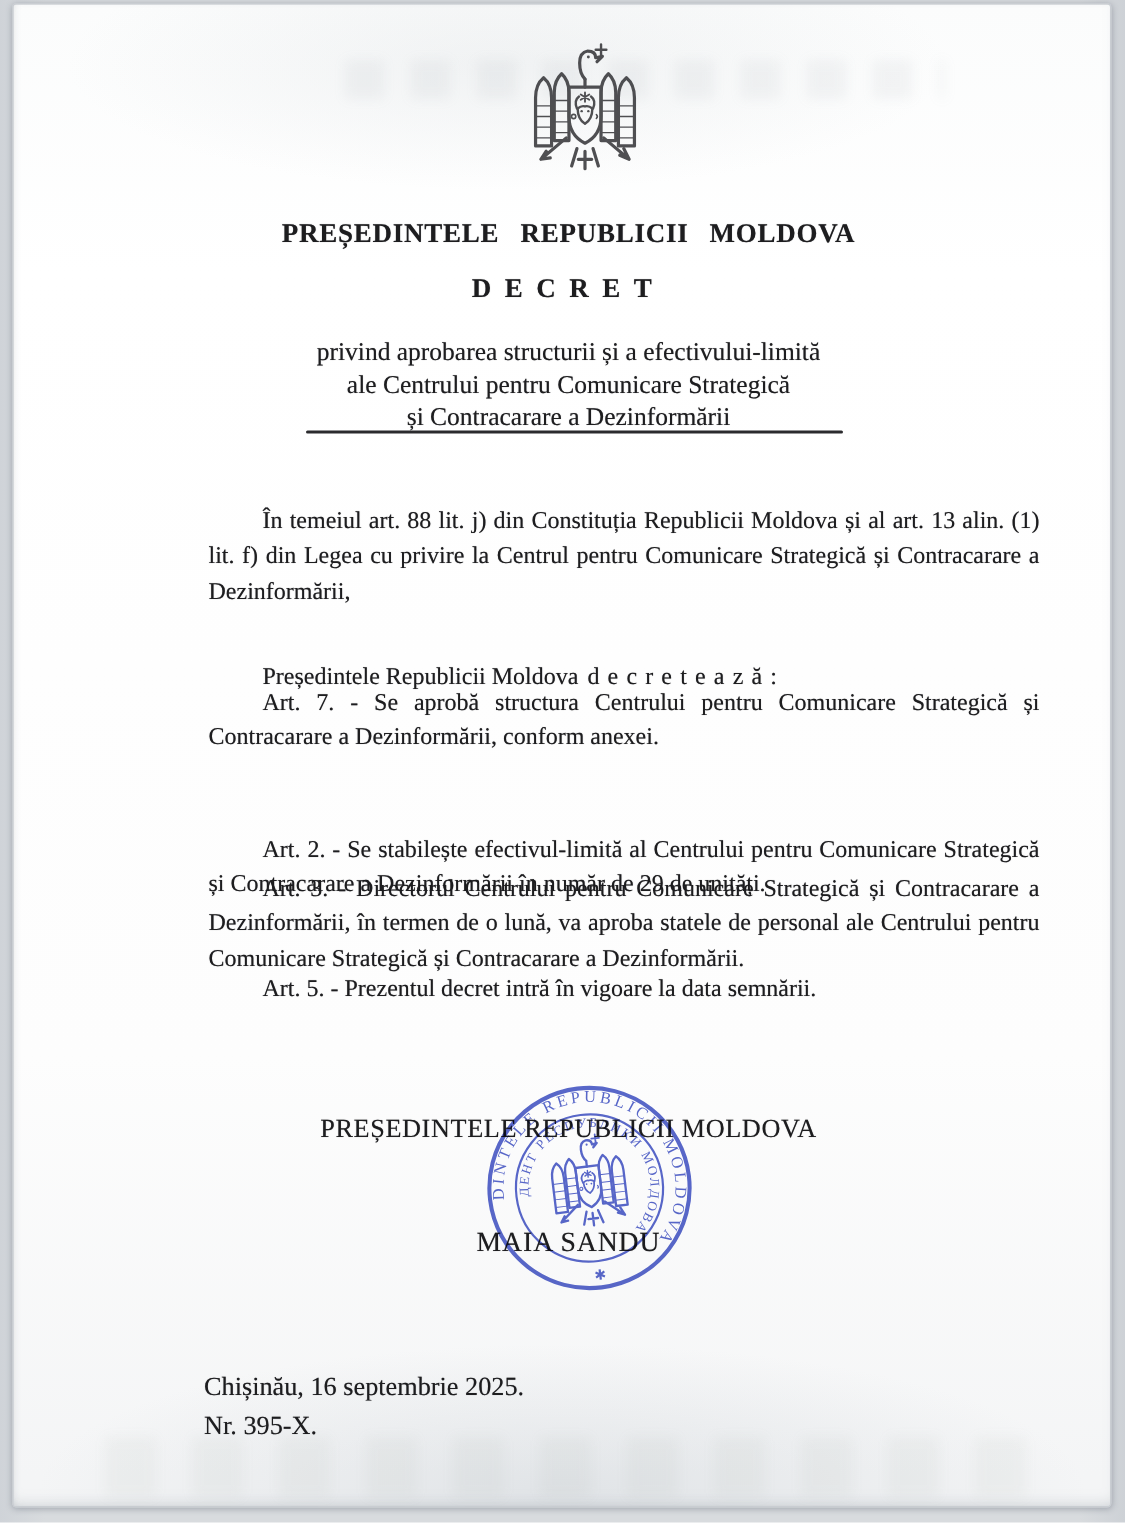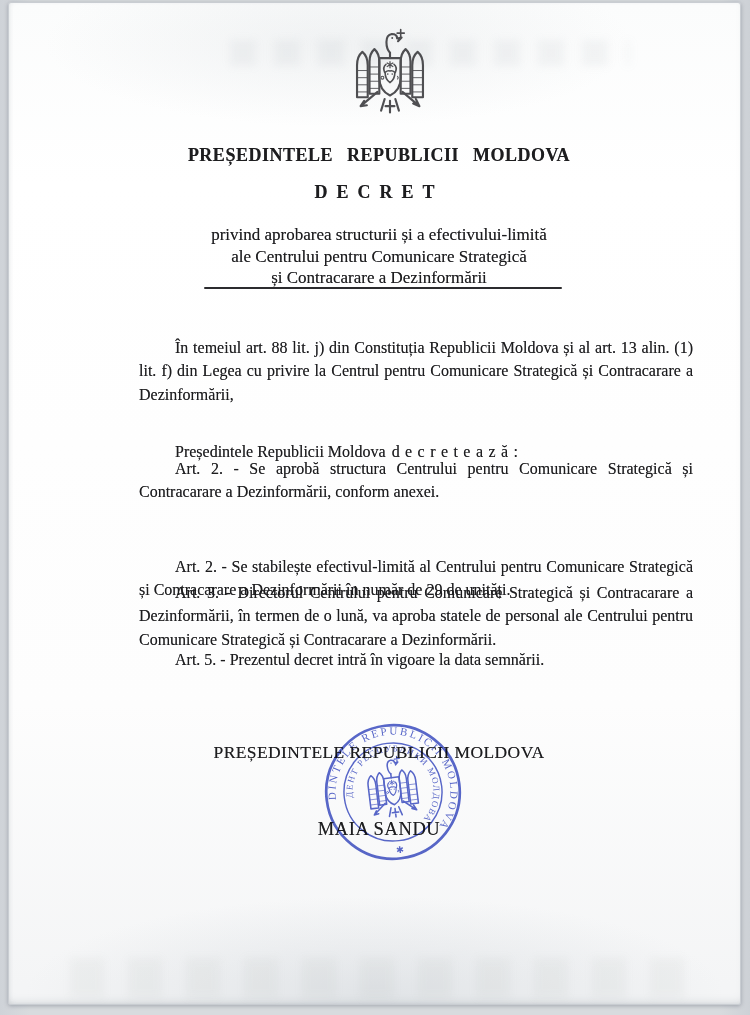--- a/index.html
+++ b/index.html
@@ -102,21 +102,21 @@
   <div>privind aprobarea structurii și a efectivului-limită</div>
   <div>ale Centrului pentru Comunicare Strategică</div>
   <div>și Contracarare a Dezinformării</div>
 </div>
 <div class="rule"></div>
 
 <div class="txt para preamble">În temeiul art. 88 lit. j) din Constituția Republicii Moldova și al art. 13 alin. (1) lit. f) din Legea cu privire la Centrul pentru Comunicare Strategică și Contracarare a Dezinformării,</div>
 <div class="txt para enactment">
   <span>Președintele Republicii Moldova</span><span class="enact-verb">decretează:</span>
 </div>
-<div class="txt para art0">Art. 2. - Se aprobă structura Centrului pentru Comunicare Strategică și Contracarare a Dezinformării, conform anexei.</div>
+<div class="txt para art0">Art. 7. - Se aprobă structura Centrului pentru Comunicare Strategică și Contracarare a Dezinformării, conform anexei.</div>
 <div class="txt para art1">Art. 2. - Se stabilește efectivul-limită al Centrului pentru Comunicare Strategică și Contracarare a Dezinformării în număr de 29 de unități.</div>
 <div class="txt para art2">Art. 3. - Directorul Centrului pentru Comunicare Strategică și Contracarare a Dezinformării, în termen de o lună, va aproba statele de personal ale Centrului pentru Comunicare Strategică și Contracarare a Dezinformării.</div>
 <div class="txt para art3">Art. 5. - Prezentul decret intră în vigoare la data semnării.</div>
 
 <div class="txt center sig-title">PREȘEDINTELE REPUBLICII MOLDOVA</div>
 <div class="txt center sig-name">MAIA SANDU</div>
 
 <div class="stamp-wrap ink" style="color: rgb(66, 83, 196);">
   <svg viewBox="0 0 140 140" aria-hidden="true">
     <defs>
@@ -132,13 +132,15 @@
     </text>
     <text font-size="8.5" letter-spacing="1.4" fill="currentColor" font-family="Liberation Serif, DejaVu Serif, serif">
       <textPath href="#ringInner" startOffset="25%" text-anchor="middle">ПРЕЗИДЕНТ РЕСПУБЛИКИ МОЛДОВА</textPath>
     </text>
     <text x="70" y="129" font-size="9" text-anchor="middle" fill="currentColor">✱</text>
     <use href="#emblem" x="39" y="33" width="62" height="70"></use>
   </svg>
 </div>
 
 <div class="txt footer">
+  <div>Chișinău, 16 septembrie 2025.</div>
+  <div>Nr. 395-X.</div>
 </div>
 
 </body></html>

